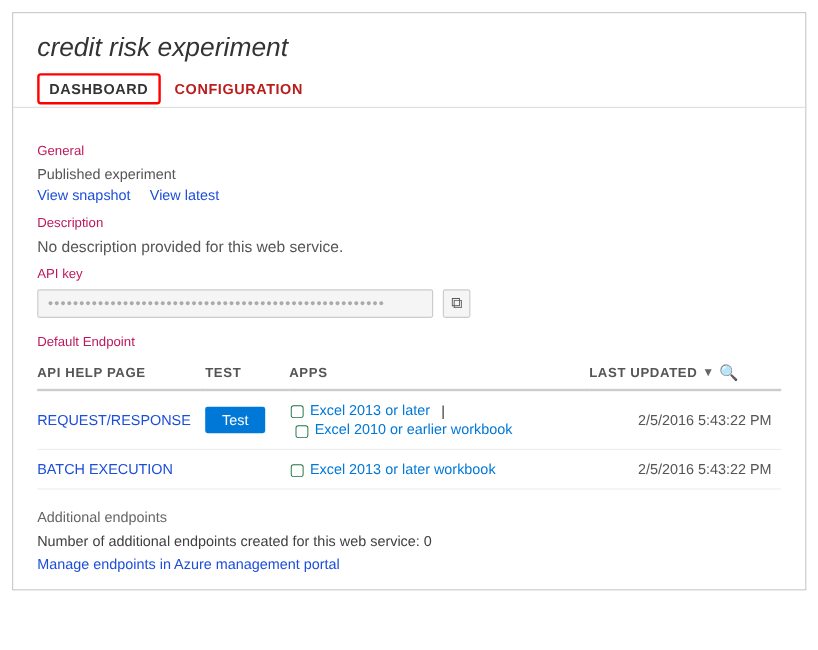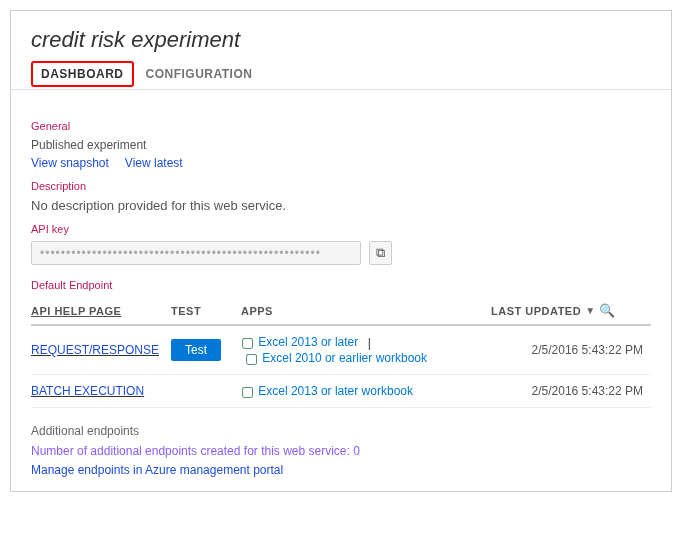--- a/index.html
+++ b/index.html
@@ -29,21 +29,21 @@
       align-items: center;
       padding: 0 20px;
       border-bottom: 1px solid #e0e0e0;
       margin-bottom: 16px;
     }
     .tab {
       padding: 8px 12px 8px 0;
       margin-right: 12px;
       font-size: 12px;
       font-weight: 600;
-      color: #737373;
+      color: #b91c1c;
       cursor: pointer;
       letter-spacing: 0.5px;
       text-transform: uppercase;
       border: none;
       background: none;
     }
     .tab.active {
       color: #333;
       border: 2px solid red;
       border-radius: 3px;
@@ -174,24 +174,24 @@
     .additional-section {
       margin-top: 16px;
     }
     .additional-label {
       font-size: 12px;
       color: #666;
       margin-bottom: 6px;
     }
     .additional-text {
       font-size: 12px;
-      color: #8b5cf6;
-      margin-bottom: 4px;
-    }
-    .col-api { width: 140px; text-decoration: underline; }
+      color: #404040;
+      margin-bottom: 4px;
+    }
+    .col-api { width: 140px; }
     .col-test { width: 70px; }
     .col-apps { width: auto; }
     .col-last { width: 160px; text-align: right; }
     .last-updated-cell { text-align: right; color: #555; font-size: 12px; }
   </style>
 </head>
 <body>
 
 <div class="outer">
   <div class="page-title">credit risk experiment</div>

